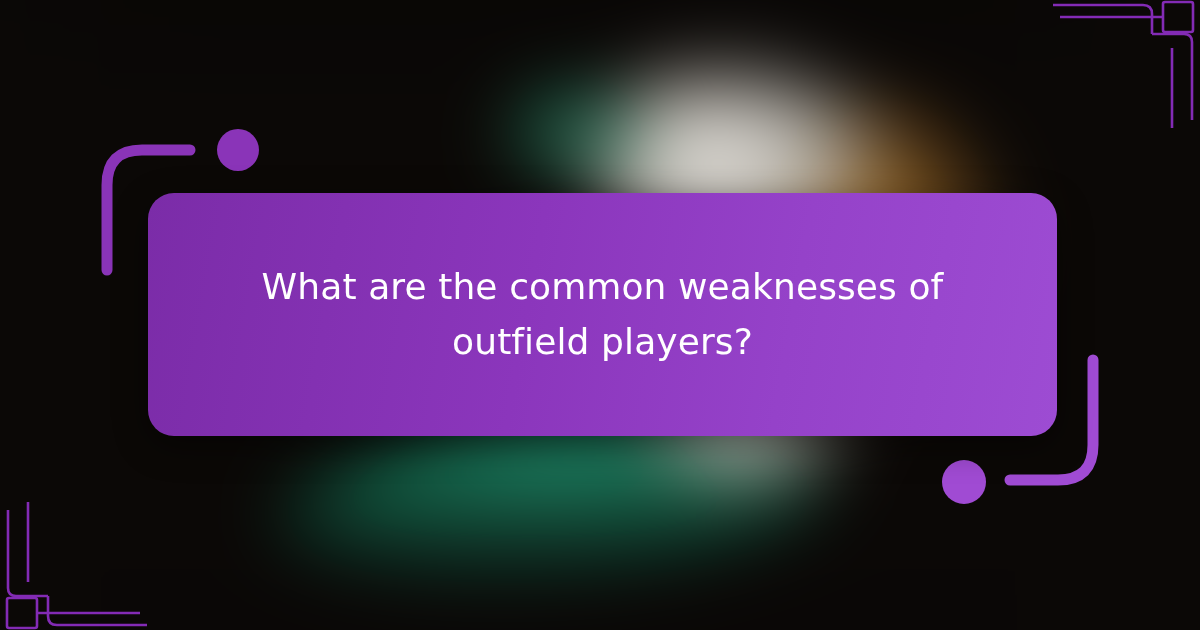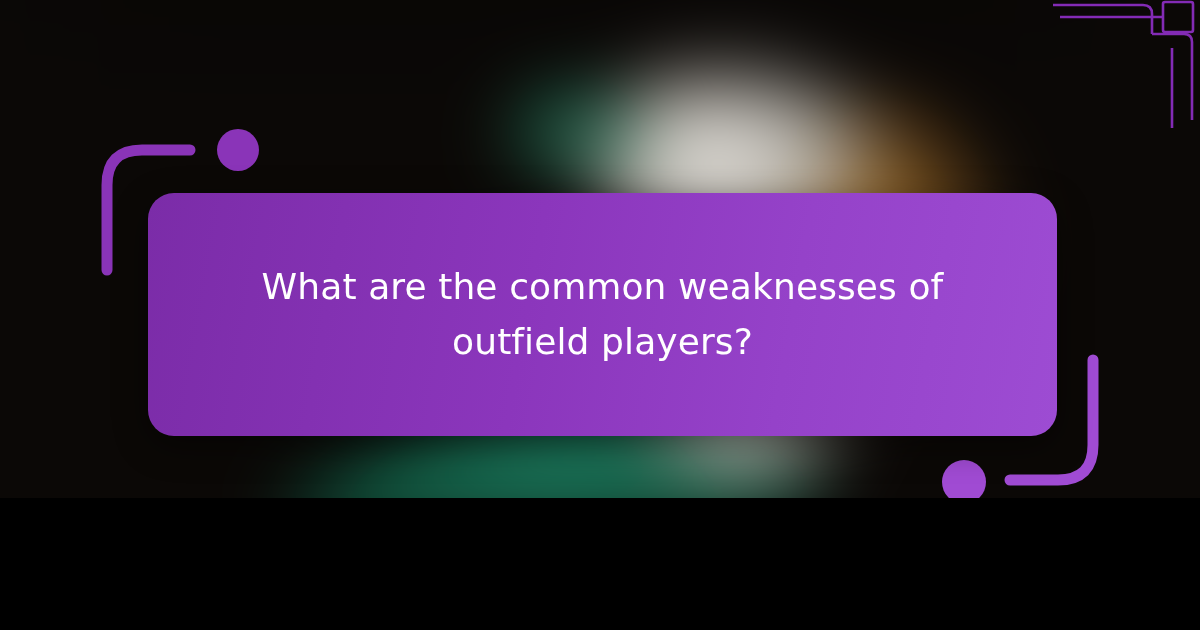--- a/index.html
+++ b/index.html
@@ -4,21 +4,21 @@
 <title>Question Card</title>
 <style>
   html, body {
     margin: 0;
     padding: 0;
     background: #000;
   }
   #stage {
     position: relative;
     width: 1200px;
-    height: 498px;
+    height: 630px;
     overflow: hidden;
     background: #0d0907;
     font-family: "DejaVu Sans", "Liberation Sans", sans-serif;
   }
 
   
   .bg-photo {
     position: absolute;
     inset: -60px;
     filter: blur(34px) saturate(1.05);

